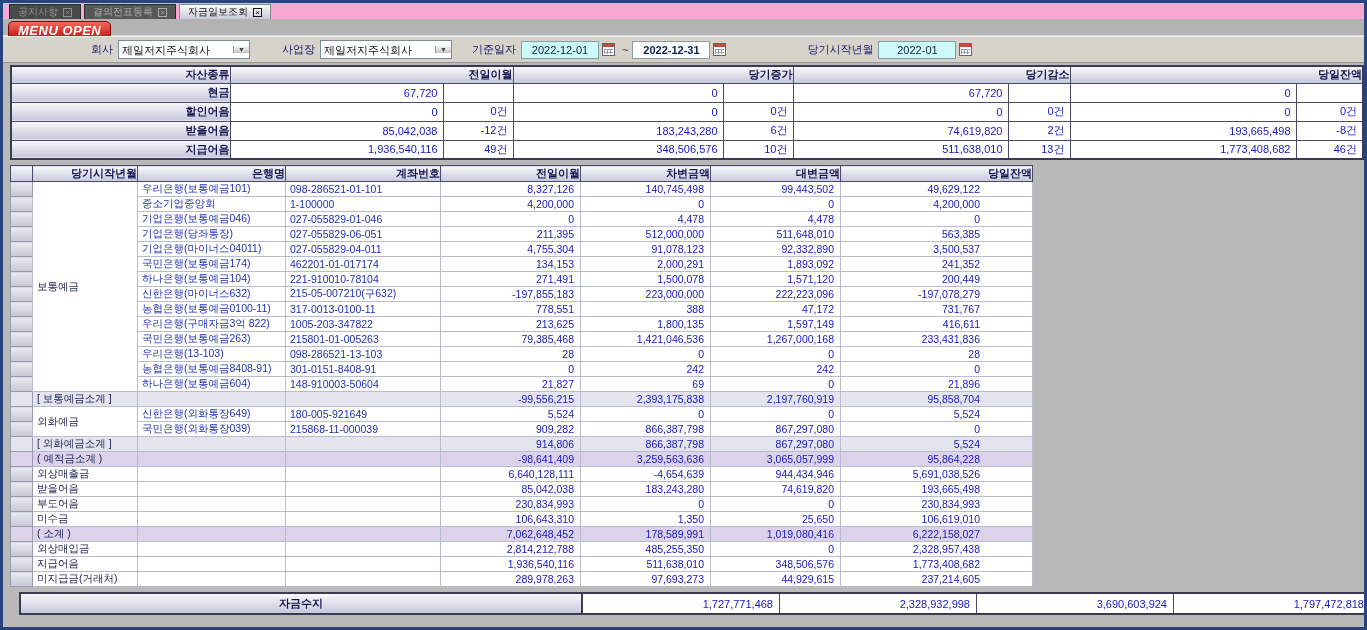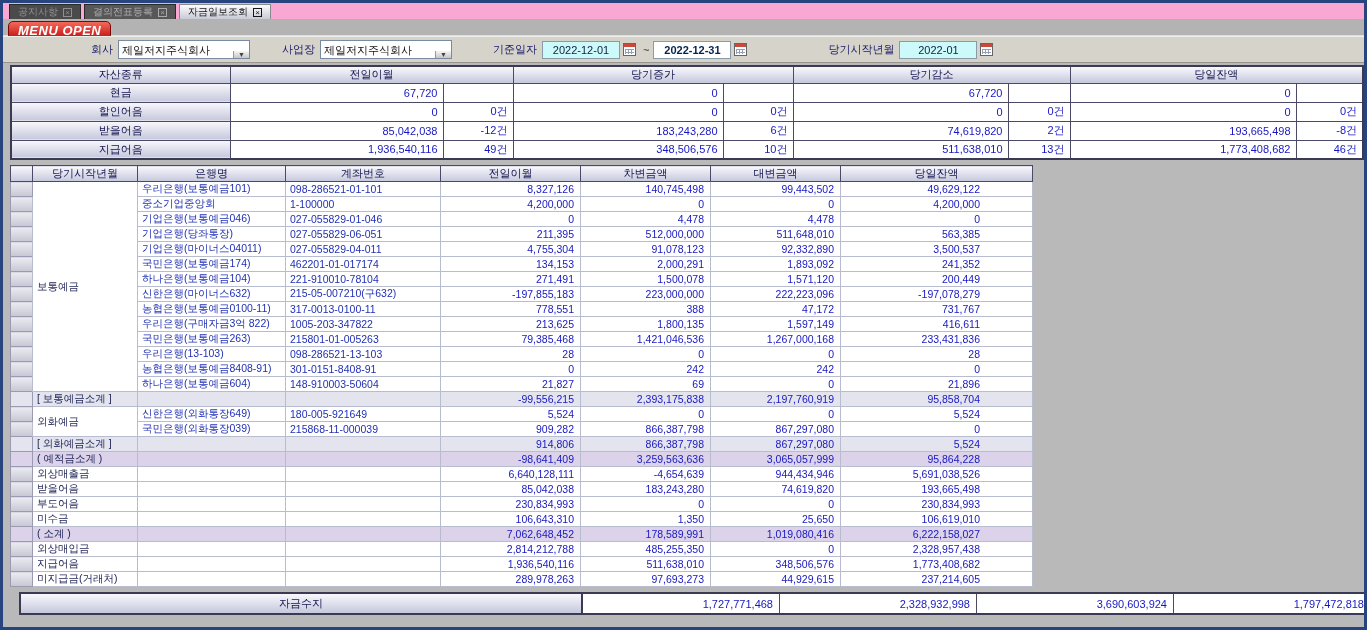--- a/index.html
+++ b/index.html
@@ -15,35 +15,35 @@
   .tab.active{background:linear-gradient(#fcfcfd,#c8cbd6);color:#151515;border-color:#8a8a8a}
   .tclose{width:9px;height:9px;border:1px solid currentColor;font-size:8px;line-height:7px;text-align:center;display:inline-block}
 
   
   .menurow{position:absolute;left:0;top:16px;right:0;height:17px;background:#b3b3b3;border-bottom:1px solid #dedede}
   .menubtn{position:absolute;left:5px;top:2px;background:linear-gradient(#f26a5a,#bf0f0f);color:#fff;font-size:13px;font-weight:bold;font-style:italic;padding:1px 9px;border-radius:5px;border:1px solid #7d0808;letter-spacing:.5px}
 
   
   .filterbar{position:absolute;left:0;top:33px;right:0;height:27px;background:#d6d3cb;border-top:1px solid #efefec;border-bottom:1px solid #97948d;display:flex;align-items:center;font-size:11px}
   .flabel{color:#1b1b66;margin-right:5px;white-space:nowrap}
-  .l1{margin-left:88px}.l2{margin-left:32px}.l3{margin-left:41px}.l4{margin-left:78px}
-  .fsel{width:132px;height:19px;background:#fff;border:1px solid #7a8aa0;display:flex;align-items:flex-end}
+  .l1{margin-left:88px}.l2{margin-left:32px}.l3{margin-left:20px}.l4{margin-left:78px}
+  .fsel{width:132px;height:19px;background:#fff;border:1px solid #7a8aa0;display:flex;align-items:center}
   .fsel .val{flex:1;padding:2px 3px 0;font-size:11px;color:#111;white-space:nowrap;overflow:hidden}
   .ddbtn{width:16px;background:linear-gradient(#f6f6f6,#c6c6c6);border-left:1px solid #999;display:flex;align-items:center;justify-content:center;font-size:7px;color:#444}
   .dinput{width:78px;height:18px;background:#ccfafa;border:1px solid #8a9ba8;font-size:11px;color:#102040;text-align:center;font-family:"Liberation Sans","DejaVu Sans",sans-serif}
   .dinput.selhl{background:#ffffff;color:#05234e;font-weight:bold}
   .tilde{margin:0 4px;color:#333}
   .calicon{width:13px;height:13px;border:1px solid #666;background:#fff;display:inline-block;position:relative;margin:0 3px}
   .calicon::before{content:"";position:absolute;left:0;right:0;top:0;height:3px;background:#c94a3a}
   .calicon::after{content:"";position:absolute;left:1px;right:1px;top:5px;bottom:1px;
     background:repeating-linear-gradient(to right,#93a0b8 0 1px,transparent 1px 3px),
                repeating-linear-gradient(to bottom,#93a0b8 0 1px,transparent 1px 3px)}
 
   
-  .hcell{background:linear-gradient(#f8f8fc,#c6c8dc);color:#14144e;font-weight:normal;text-align:center}
+  .hcell{background:linear-gradient(#f8f8fc,#c6c8dc);color:#14144e;font-weight:bold;text-align:right}
 
   
   .summary{position:absolute;left:7px;top:62px;width:1353px;border-collapse:collapse;table-layout:fixed;border:2px solid #3a3a54;background:#fff}
   .summary th,.summary td{border:1px solid #4a4a68;font-size:11px;height:19px;overflow:hidden;white-space:nowrap}
   .summary th{height:17px}
   .summary td.amt,.summary td.cnt{background:#fff;color:#1717c0;text-align:right;padding-right:5px}
 
   
   .maintbl{position:absolute;left:7px;top:162px;width:1023px;border-collapse:collapse;table-layout:fixed;border:1px solid #4a4a68;background:#fff}
   .maintbl th{height:16px;border:1px solid #4a4a68;font-size:11px}

